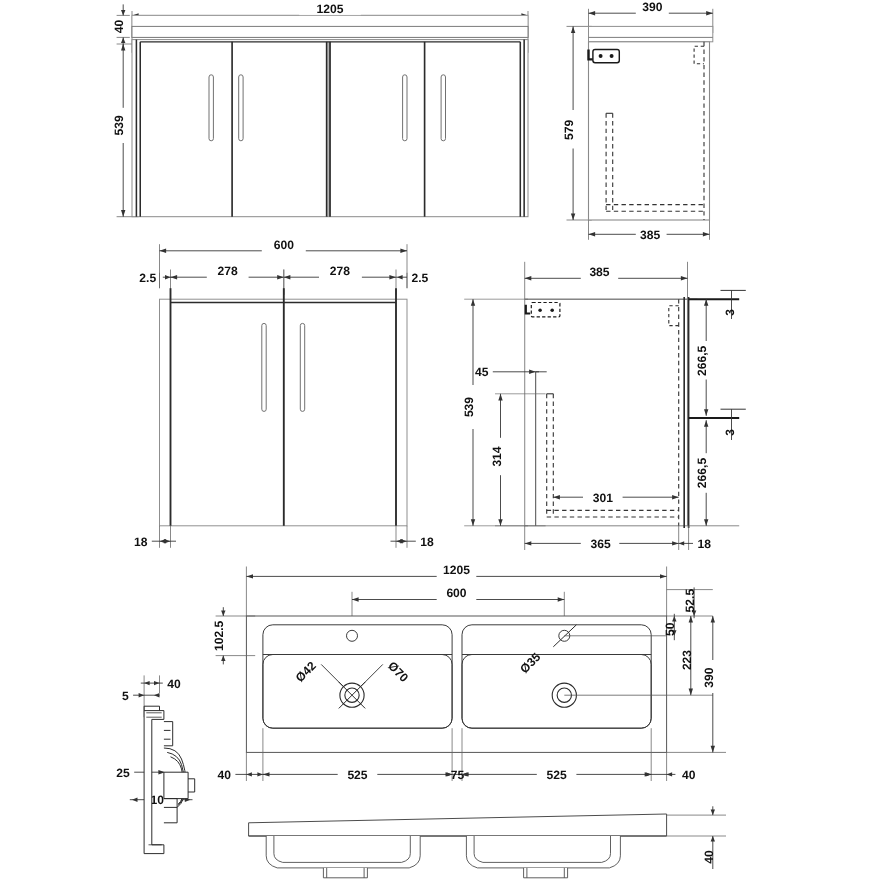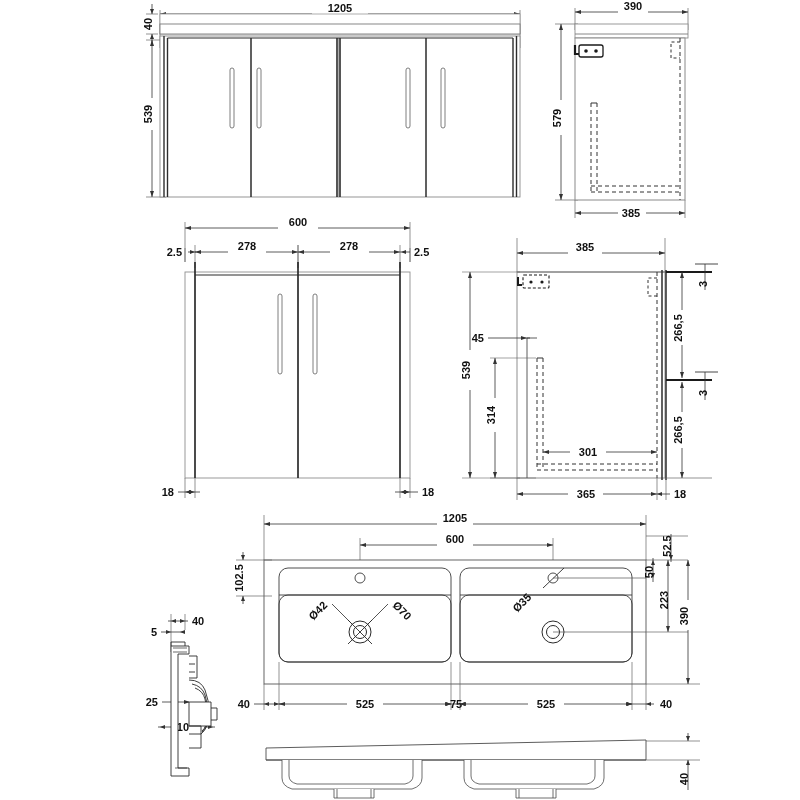--- a/index.html
+++ b/index.html
@@ -1,17 +1,17 @@
 <!DOCTYPE html>
 <html><head>
 <meta charset="utf-8">
 <style>
   html,body{margin:0;padding:0;background:#ffffff;}
   body{width:800px;height:800px;font-family:"Liberation Sans",sans-serif;overflow:hidden;}
-  #stage{position:relative;width:636px;height:800px;margin-left:40px;}
+  #stage{position:relative;width:636px;height:800px;}
   svg{display:block;}
   .dim-text{font-family:"Liberation Sans",sans-serif;font-weight:bold;font-size:11px;fill:#111;}
   .dim-text-v{font-family:"Liberation Sans",sans-serif;font-weight:bold;font-size:11px;fill:#111;}
 </style>
 </head>
 <body>
 
 <div id="stage">
 <svg width="800" height="800" viewBox="0 0 800 800">
   <rect x="0" y="0" width="800" height="800" fill="#ffffff"></rect>

